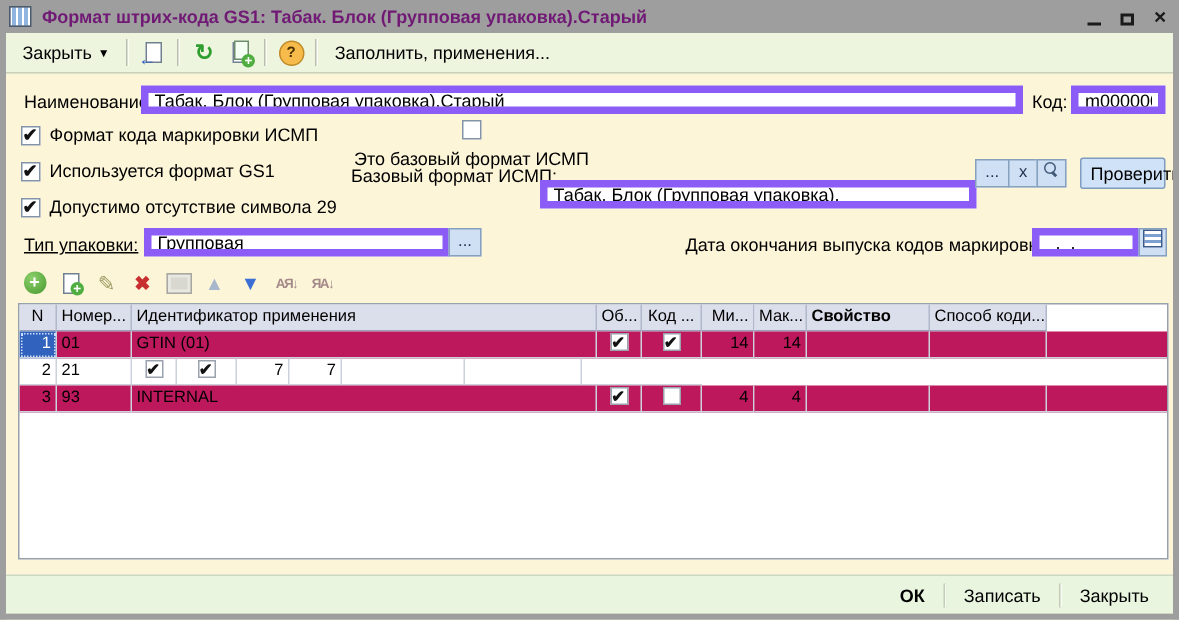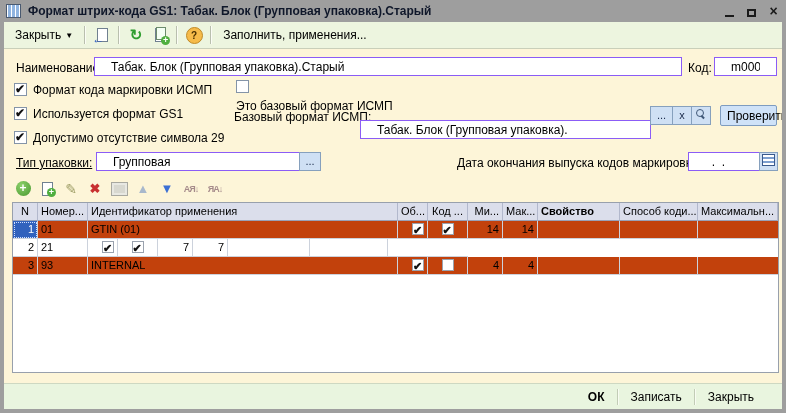--- a/index.html
+++ b/index.html
@@ -1,43 +1,43 @@
 <!DOCTYPE html>
 <html><head>
 <meta charset="utf-8">
 <style>
   html,body{margin:0;padding:0;background:#d4d0c8;font-family:"Liberation Sans",sans-serif;}
   .window{position:relative;width:786px;height:413px;background:#fdf5d8;outline:1px solid #6f6f6f;overflow:hidden;
           border-left:4px solid #9e9e9e;border-right:4px solid #9e9e9e;border-bottom:4px solid #9e9e9e;box-sizing:border-box;}
   .titlebar{position:absolute;left:-4px;top:0;width:786px;height:22px;background:#9e9e9e;display:flex;align-items:center;box-sizing:border-box;padding:0 6px;}
   .title-icon{width:13px;height:12px;border:1px solid #4a5a70;background:repeating-linear-gradient(90deg,#ffffff 0 1px,#8fb4e0 1px 4px);margin-right:7px;flex:none;}
-  .title-text{font-size:12px;font-weight:bold;color:#0f172a;white-space:nowrap;overflow:hidden;}
+  .title-text{font-size:12px;font-weight:bold;color:#701a75;white-space:nowrap;overflow:hidden;}
   .win-controls{margin-left:auto;display:flex;align-items:center;gap:9px;}
   .wc{width:13px;height:13px;display:flex;align-items:flex-end;justify-content:center;cursor:default;}
   .wc-min i{display:block;width:9px;height:2px;background:#1a1a1a;margin-bottom:1px;}
   .wc-max i{display:block;width:9px;height:8px;border:2px solid #1a1a1a;border-top-width:2px;box-sizing:border-box;margin-bottom:1px;}
   .wc-close{font-size:14px;font-weight:bold;color:#1a1a1a;line-height:13px;align-items:center;}
 
   .toolbar{position:absolute;left:0;top:22px;width:778px;height:27px;background:#edf5df;border-bottom:1px solid #c9cfb9;display:flex;align-items:center;padding:0 4px;box-sizing:border-box;}
   .tb-btn{display:flex;align-items:center;height:22px;padding:0 6px;font-size:12px;color:#000;background:transparent;border:1px solid transparent;cursor:default;}
   .tb-sep{width:1px;height:18px;background:#b9bfae;border-right:1px solid #fbfdf5;margin:0 4px;}
   .caret{font-size:8px;margin-left:4px;}
   .icon18{width:20px;height:20px;display:flex;align-items:center;justify-content:center;position:relative;margin:0 2px;}
   .doc{width:11px;height:14px;background:#fff;border:1px solid #708090;box-sizing:border-box;}
   .doc2{position:absolute;left:6px;top:2px;width:10px;height:13px;background:#f4fff4;border:1px solid #6c8c6c;box-sizing:border-box;}
   .arrow-blue{position:absolute;left:0px;bottom:1px;color:#2858c0;font-size:12px;font-weight:bold;line-height:10px;}
   .refresh-glyph{color:#2f9e2f;font-size:15px;font-weight:bold;}
   .plus-badge{position:absolute;right:0px;bottom:0px;width:9px;height:9px;border-radius:50%;background:#4fae3f;color:#fff;font-size:9px;line-height:9px;text-align:center;font-weight:bold;}
   .help-circle{width:15px;height:15px;border-radius:50%;background:#f6bb4a;border:1px solid #c08a28;color:#4a3000;font-size:10px;font-weight:bold;display:flex;align-items:center;justify-content:center;}
 
   .field-label{position:absolute;font-size:12px;color:#000;white-space:nowrap;}
-  .txt{position:absolute;border:1px solid #8b5cf6;background:#fff;font-family:"Liberation Sans",sans-serif;font-size:12px;color:#000;padding:1px 16px;box-sizing:border-box;height:19px;}
+  .txt{position:absolute;border:5px solid #8b5cf6;background:#fff;font-family:"Liberation Sans",sans-serif;font-size:12px;color:#000;padding:1px 4px;box-sizing:border-box;height:19px;}
   .mini-btn{position:absolute;height:19px;background:#cfe0f4;border:1px solid #86a0bd;font-size:11px;color:#203050;line-height:15px;text-align:center;box-sizing:border-box;padding:0;cursor:default;font-family:"Liberation Sans",sans-serif;}
   .push-btn{position:absolute;background:#cfe2f8;border:1px solid #7e9cc0;border-radius:2px;font-size:12px;color:#000;cursor:default;font-family:"Liberation Sans",sans-serif;}
-  .cb-row{position:absolute;display:flex;gap:6px;cursor:default;}
+  .cb-row{position:absolute;display:flex;align-items:center;gap:6px;cursor:default;}
   .cb{width:13px;height:13px;background:#fff;border:1px solid #8494a8;box-sizing:border-box;position:relative;flex:none;}
   .cb[data-checked="true"]::after{content:"✔";position:absolute;left:0px;top:-2px;font-size:12px;font-weight:bold;color:#111;}
   .cb-label{font-size:12px;color:#000;white-space:nowrap;}
   .mag{position:relative;width:10px;height:10px;display:inline-block;}
   .mag::before{content:"";position:absolute;left:0;top:0;width:6px;height:6px;border:1.5px solid #405878;border-radius:50%;}
   .mag::after{content:"";position:absolute;left:6px;top:6px;width:4px;height:1.5px;background:#405878;transform:rotate(45deg);transform-origin:0 0;}
   .cal-grid{width:11px;height:10px;border:1px solid #3a5a8c;background:repeating-linear-gradient(0deg,#fff 0 2px,#7ea0d0 2px 4px),#fff;display:inline-block;}
 
   .tbl-toolbar{position:absolute;left:8px;top:177px;width:766px;height:23px;display:flex;align-items:center;}
   .ti{width:22px;height:20px;display:flex;align-items:center;justify-content:center;position:relative;margin-right:2px;cursor:default;}
@@ -46,37 +46,37 @@
   .glyph-del{color:#c83030;font-size:13px;font-weight:bold;}
   .end-edit{width:15px;height:12px;background:#d8d8d0;border:1px solid #a8a8a0;box-shadow:inset 0 0 0 2px #e8e8e2;}
   .tri-up{color:#a8b8cc;font-size:13px;}
   .tri-down{color:#3b6fd4;font-size:13px;}
   .sort-glyph{font-size:9px;color:#a58a8a;font-weight:bold;letter-spacing:-1px;text-align:right;}
 
   .grid-wrap{position:absolute;left:8px;top:202px;width:767px;height:171px;background:#fff;border:1px solid #98a0ac;box-sizing:border-box;overflow:hidden;}
   .grow{display:flex;height:18px;}
   .gcell{box-sizing:border-box;height:18px;line-height:16px;font-size:11px;padding:0 3px;border-right:1px solid #ccd2dc;border-bottom:1px solid #ccd2dc;overflow:hidden;white-space:nowrap;}
   .ghead .gcell{background:#dbdeeb;border-right:1px solid #b2b8cc;border-bottom:1px solid #99a1b8;color:#000;}
-  .grow.alt .gcell{background:#c2410c;}
+  .grow.alt .gcell{background:#be185d;}
   .c0{width:25px;text-align:right;}
   .c1{width:50px;}
   .c2{width:310px;}
-  .c3{width:30px;text-align:right;}
+  .c3{width:30px;text-align:center;}
   .c4{width:40px;text-align:center;}
   .c5{width:35px;text-align:right;}
   .c6{width:35px;text-align:right;}
   .c7{width:82px;font-weight:bold;}
   .c8{width:78px;}
   .c9{width:80px;border-right:none;}
   .ghead .c0{text-align:center;}
   .sel-n{background:#3162bd !important;color:#fff;outline:1px dotted #cfe0ff;outline-offset:-2px;}
   .cell-cb{display:inline-block;width:12px;height:12px;background:#fff;border:1px solid #9aa2ae;box-sizing:border-box;position:relative;vertical-align:middle;margin-top:-2px;}
   .cell-cb[data-checked="true"]::after{content:"✔";position:absolute;left:0px;top:-2px;font-size:11px;font-weight:bold;color:#111;}
 
-  .footer{position:absolute;left:0;top:383px;width:778px;height:26px;background:#e9f5df;border-top:1px solid #ced8c2;display:flex;align-items:center;justify-content:flex-end;padding-right:16px;box-sizing:border-box;}
+  .footer{position:absolute;left:0;top:383px;width:778px;height:26px;background:#e9f5df;border-top:1px solid #ced8c2;display:flex;align-items:center;justify-content:flex-end;padding-right:4px;box-sizing:border-box;}
   .f-btn{background:transparent;border:none;font-family:"Liberation Sans",sans-serif;font-size:12px;color:#000;padding:2px 12px;cursor:default;}
   .f-btn.ok{font-weight:bold;}
   .f-sep{width:1px;height:16px;background:#c2ccb6;border-right:1px solid #f8fcf2;}
 </style>
 </head>
 <body>
 
 <div class="window">
 
   <div class="titlebar">
@@ -192,21 +192,20 @@
     <div class="grow ghead">
       <div class="gcell c0">N</div>
       <div class="gcell c1">Номер...</div>
       <div class="gcell c2">Идентификатор применения</div>
       <div class="gcell c3">Об...</div>
       <div class="gcell c4">Код ...</div>
       <div class="gcell c5">Ми...</div>
       <div class="gcell c6">Мак...</div>
       <div class="gcell c7">Свойство</div>
       <div class="gcell c8">Способ коди...</div>
-      <div class="gcell c9">Максимальн...</div>
     </div>
 
     <div class="grow alt">
       <div class="gcell c0 sel-n">1</div>
       <div class="gcell c1">01</div>
       <div class="gcell c2">GTIN (01)</div>
       <div class="gcell c3"><span class="cell-cb" data-checked="true"></span></div>
       <div class="gcell c4"><span class="cell-cb" data-checked="true"></span></div>
       <div class="gcell c5">14</div>
       <div class="gcell c6">14</div>

